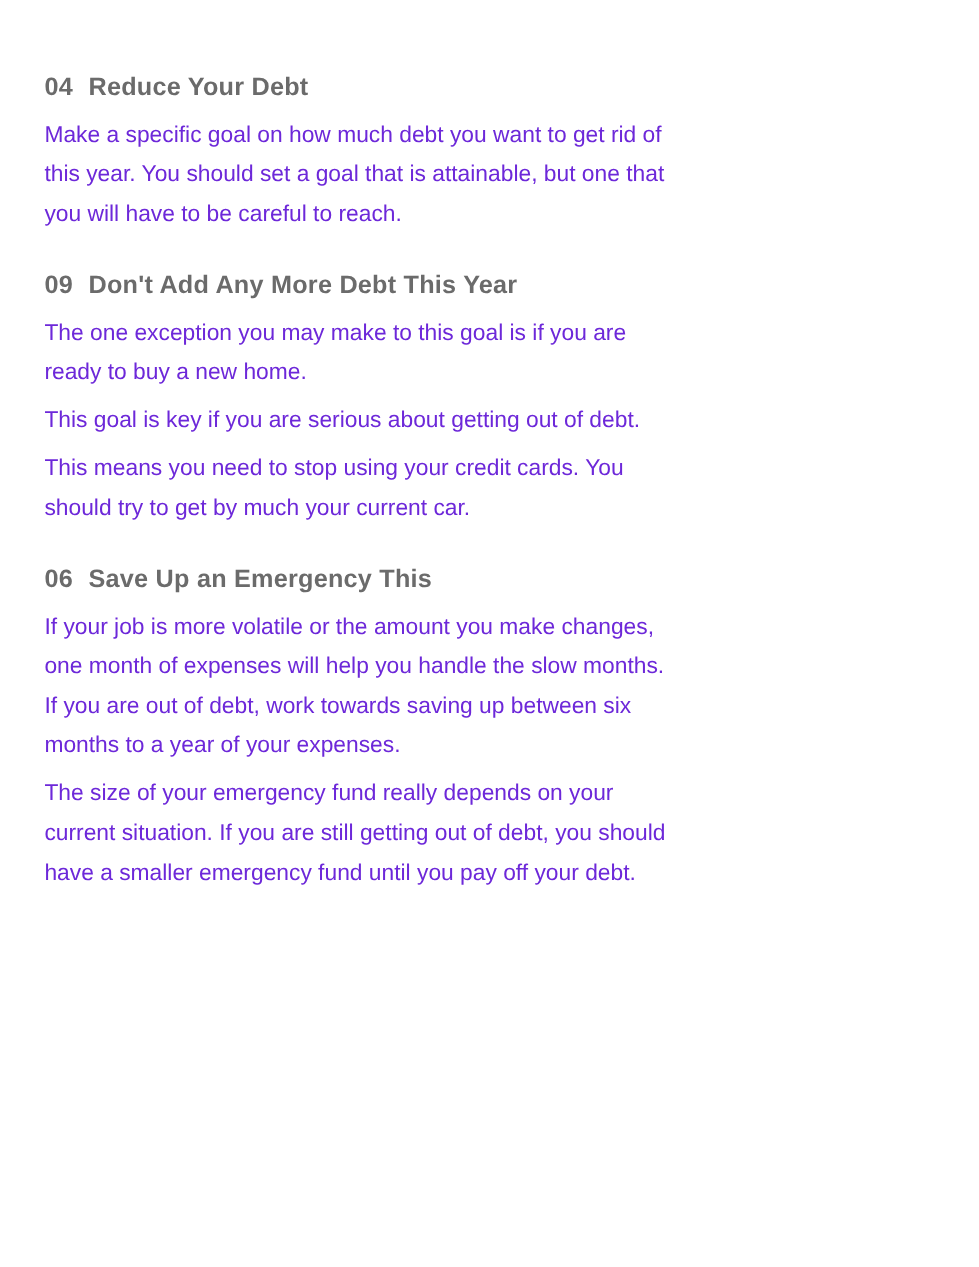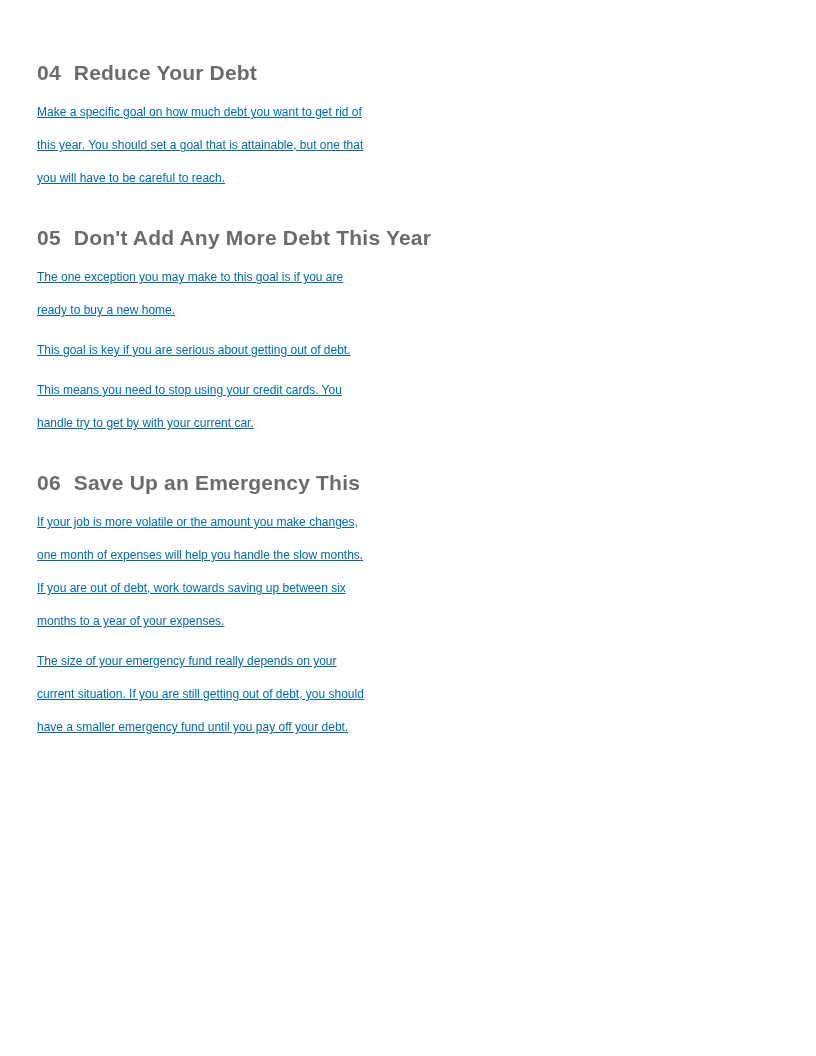--- a/index.html
+++ b/index.html
@@ -24,47 +24,46 @@
     font-size: 21px;
     line-height: 26px;
     font-weight: bold;
     color: #6b6b6b;
     margin: 30px 0 10px 0;
     letter-spacing: 0.2px;
   }
   .doc-section:first-child .section-heading { margin-top: 0; }
   .sec-num { margin-right: 13px; }
   .doc-paragraph {
-    font-size: 12px;
+    font-size: 19px;
     line-height: 33px;
-    color: #0369a1;
+    color: #6d28d9;
     margin: 0 0 7px 0;
     white-space: pre-line;
-    text-decoration: underline;
   }
 </style>
 </head>
 <body>
 
 <div class="page">
   <div class="content" id="doc-content">
   <section class="doc-section">
     <h2 class="section-heading"><span class="sec-num">04</span><span class="sec-title">Reduce Your Debt</span></h2>
   <p class="doc-paragraph">Make a specific goal on how much debt you want to get rid of
 this year. You should set a goal that is attainable, but one that
 you will have to be careful to reach.</p>
       </section>
 
   <section class="doc-section">
-    <h2 class="section-heading"><span class="sec-num">05</span><span class="sec-title">Don't Add Any More Debt This Year</span></h2>
+    <h2 class="section-heading"><span class="sec-num">09</span><span class="sec-title">Don't Add Any More Debt This Year</span></h2>
   <p class="doc-paragraph">The one exception you may make to this goal is if you are
 ready to buy a new home.</p>
         <p class="doc-paragraph">This goal is key if you are serious about getting out of debt.</p>
         <p class="doc-paragraph">This means you need to stop using your credit cards. You
-handle try to get by with your current car.</p>
+should try to get by much your current car.</p>
       </section>
 
   <section class="doc-section">
     <h2 class="section-heading"><span class="sec-num">06</span><span class="sec-title">Save Up an Emergency This</span></h2>
   <p class="doc-paragraph">If your job is more volatile or the amount you make changes,
 one month of expenses will help you handle the slow months.
 If you are out of debt, work towards saving up between six
 months to a year of your expenses.</p>
         <p class="doc-paragraph">The size of your emergency fund really depends on your
 current situation. If you are still getting out of debt, you should

